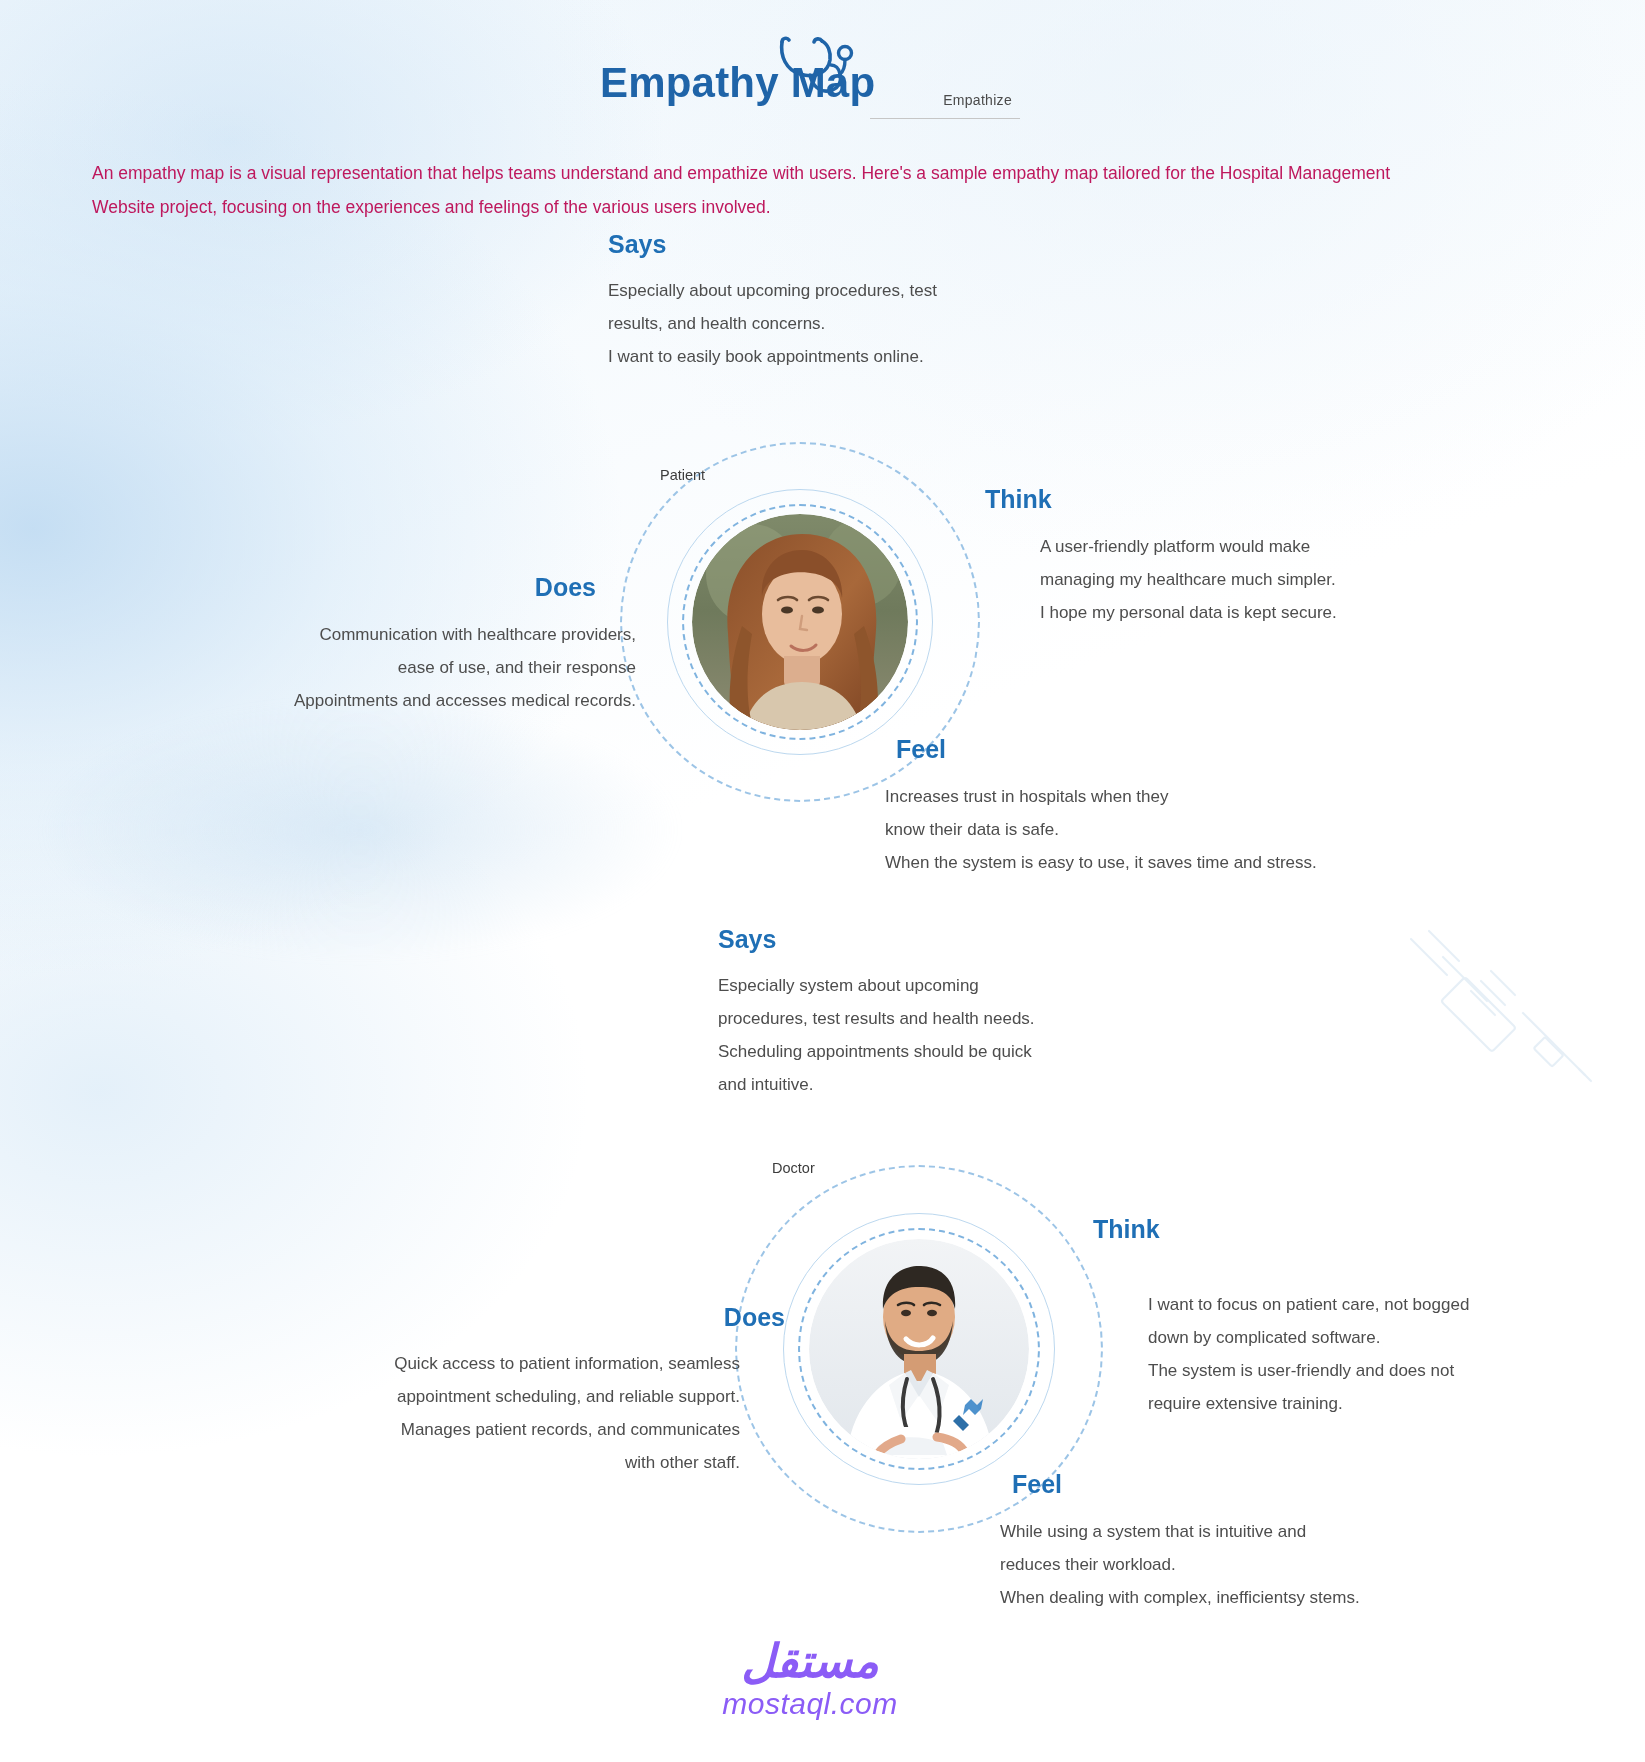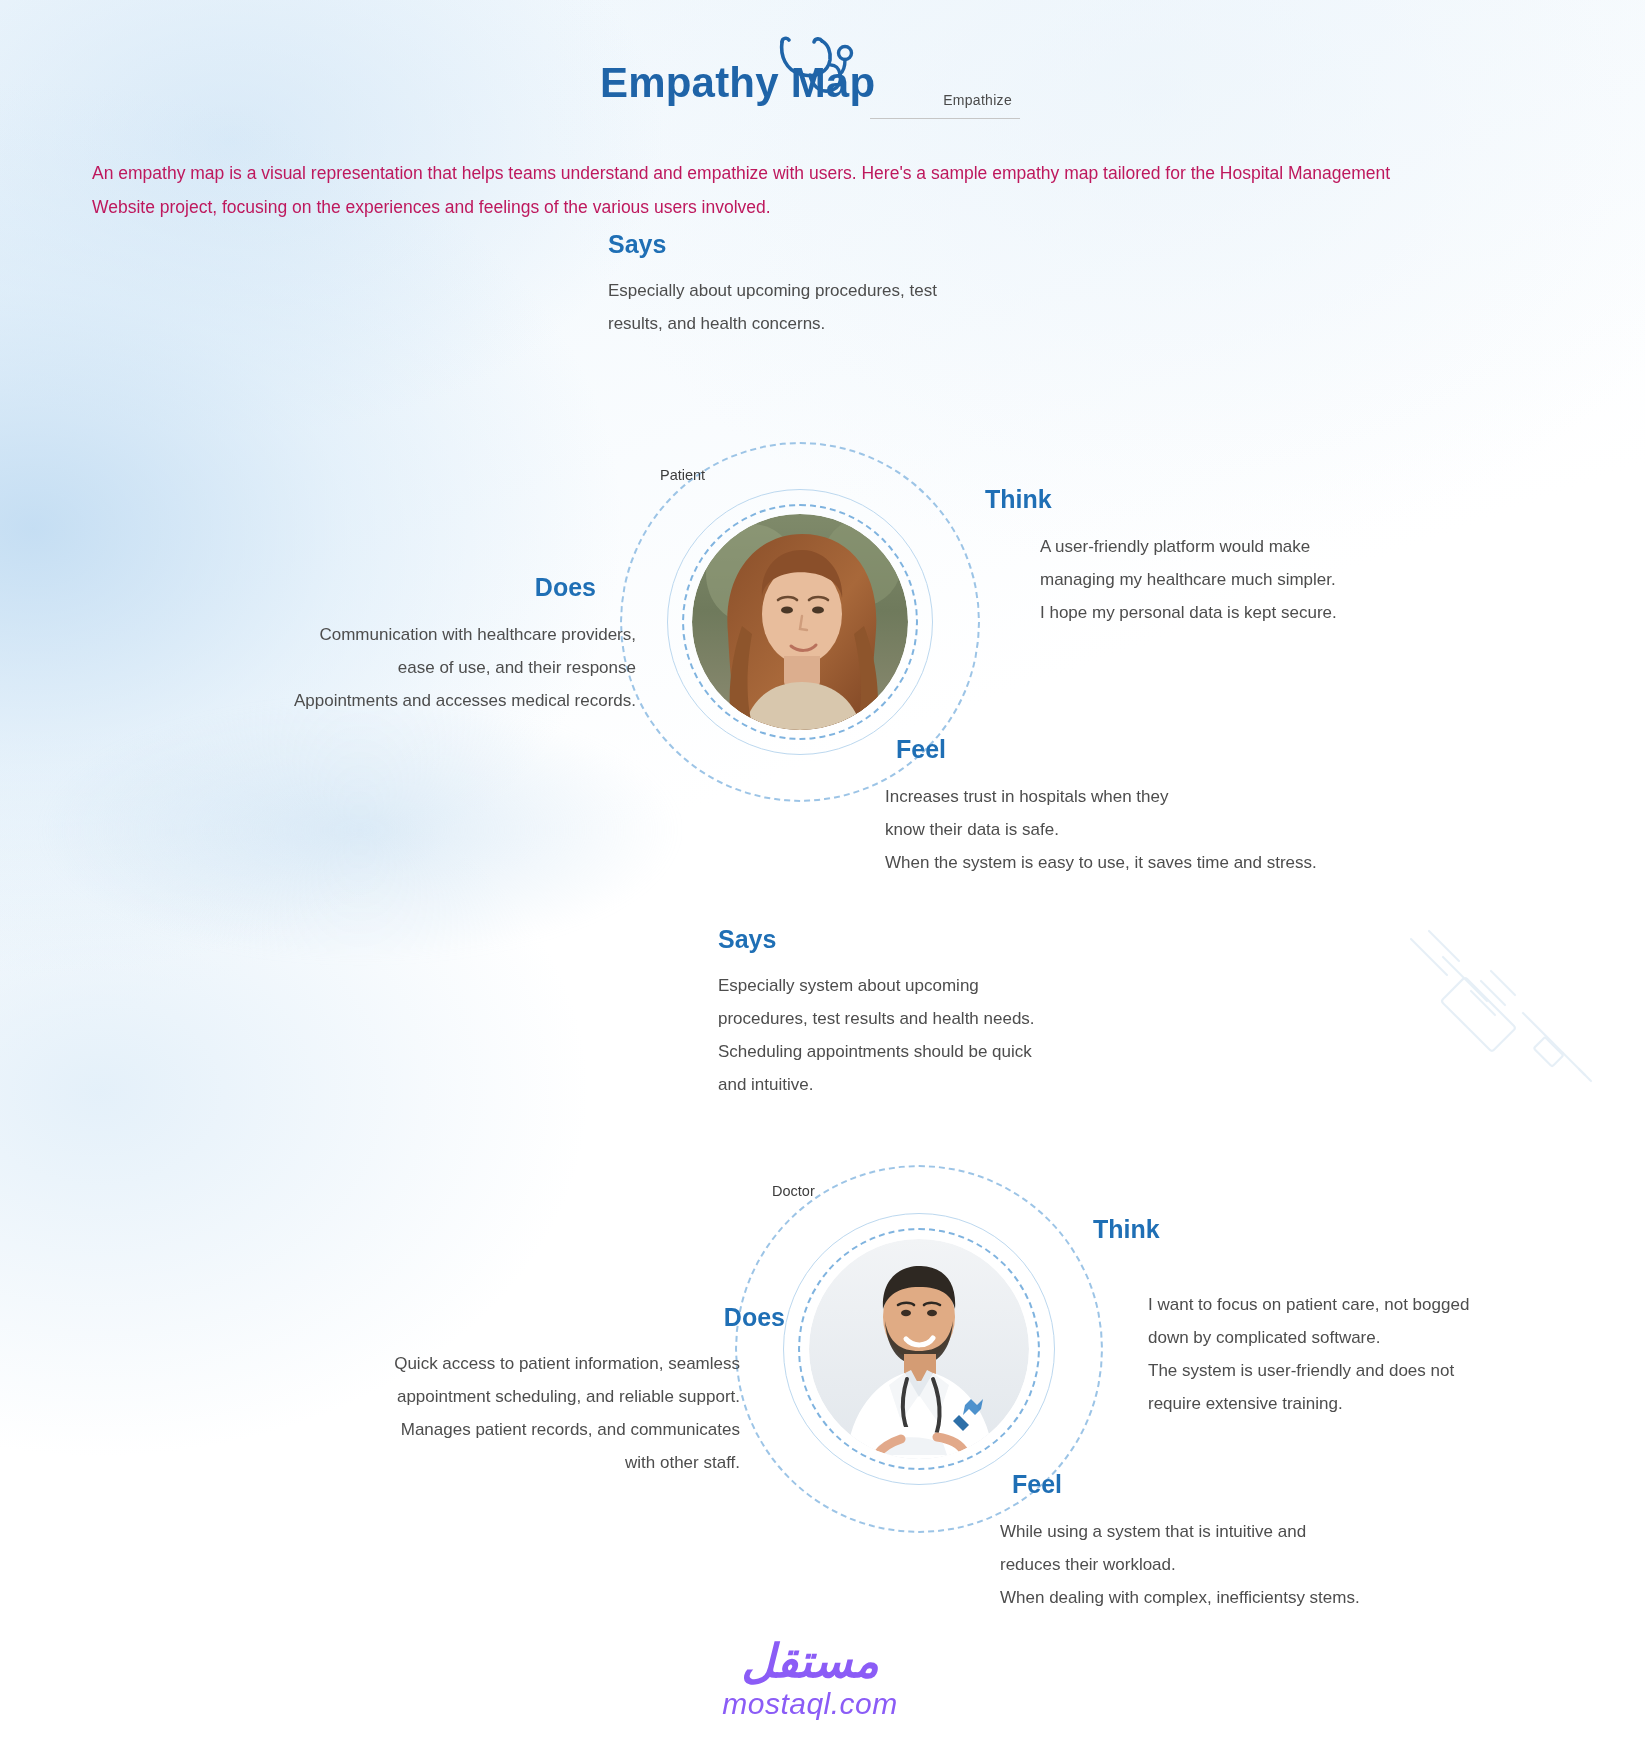--- a/index.html
+++ b/index.html
@@ -202,20 +202,21 @@
 </div>
 
 <p class="intro">An empathy map is a visual representation that helps teams understand and empathize with users. Here's a sample empathy map tailored for the Hospital Management Website project, focusing on the experiences and feelings of the various users involved.</p>
 
 <div class="persona" id="persona-patient">
 
   <div class="quad-heading" style="left:608px; top:0px;">Says</div>
   <div class="quad-body" style="left:608px; top:44px; width:430px;">
     <div>Especially about upcoming procedures, test</div>
     <div>results, and health concerns.</div>
+    <div>I want to easily book appointments online.</div>
   </div>
 
   <div class="circles" style="left:620px; top:212px; width:360px; height:360px;">
     <div class="ring-outer" style="left:0; top:0; width:360px; height:360px;"></div>
     <div class="ring-mid" style="left:47px; top:47px; width:266px; height:266px;"></div>
     <div class="ring-inner" style="left:62px; top:62px; width:236px; height:236px;"></div>
     <div class="avatar" style="left:72px; top:72px; width:216px; height:216px;">
       <svg viewBox="0 0 216 216" width="216" height="216" xmlns="http://www.w3.org/2000/svg">
         <defs>
           <clipPath id="pClip">
@@ -358,21 +359,21 @@
           <path d="M52 216 C64 192, 90 184, 112 190 C134 196, 158 198, 172 216 Z" fill="#ffffff"></path>
           <path d="M70 206 C88 196, 112 196, 134 204 L138 216 L66 216 Z" fill="#f0f3f6"></path>
           <path d="M128 198 C142 200, 152 206, 156 214" stroke="#e2a98a" stroke-width="9" fill="none" stroke-linecap="round"></path>
           <path d="M92 200 C80 204, 72 210, 68 216" stroke="#e2a98a" stroke-width="9" fill="none" stroke-linecap="round"></path>
 
           <path d="M156 166 l6 -6 6 6 6 -6 -2 10 -6 6 -6 -6 -6 6 Z" fill="#2f7fc4" opacity="0.85"></path>
           <path d="M150 176 l10 10 -6 6 -10 -10 Z" fill="#2d6fa8"></path>
         </g>
       </svg>
     </div>
-    <div class="persona-label" style="left:37px; top:-5px;margin-top:23px;">Doctor</div>
+    <div class="persona-label" style="left:37px; top:-5px;">Doctor</div>
   </div>
 
   <div class="quad-heading" style="left:1093px; top:290px;">Think</div>
   <div class="quad-body" style="left:1148px; top:335px; width:420px;margin-top:28px;">
     <div>I want to focus on patient care, not bogged</div>
     <div>down by complicated software.</div>
     <div>The system is user-friendly and does not</div>
     <div>require extensive training.</div>
   </div>
 

